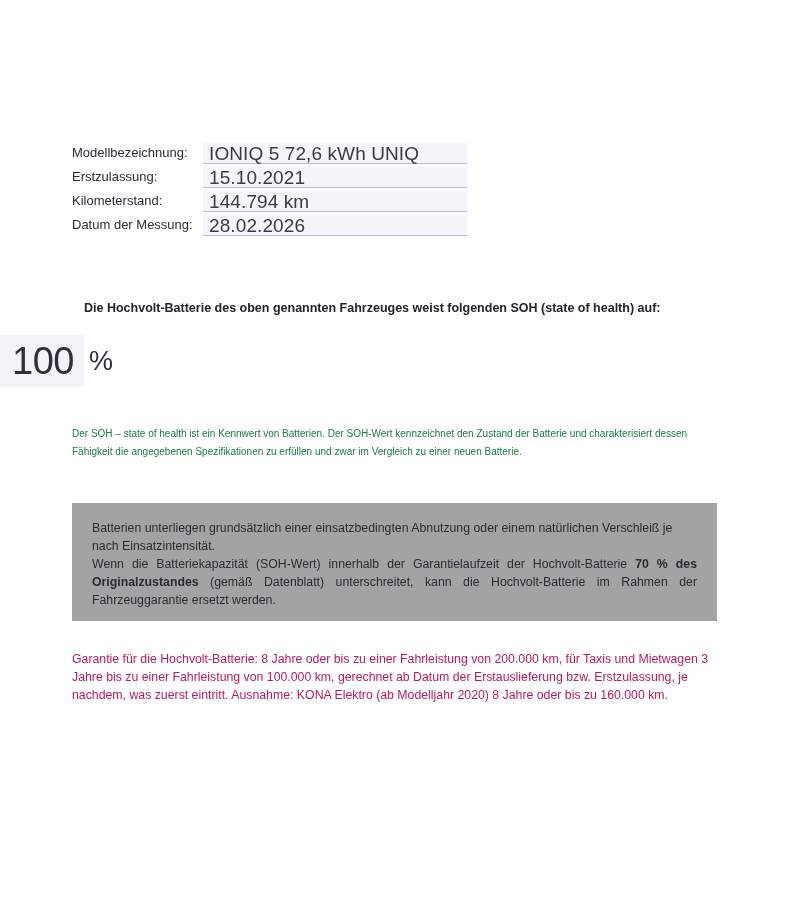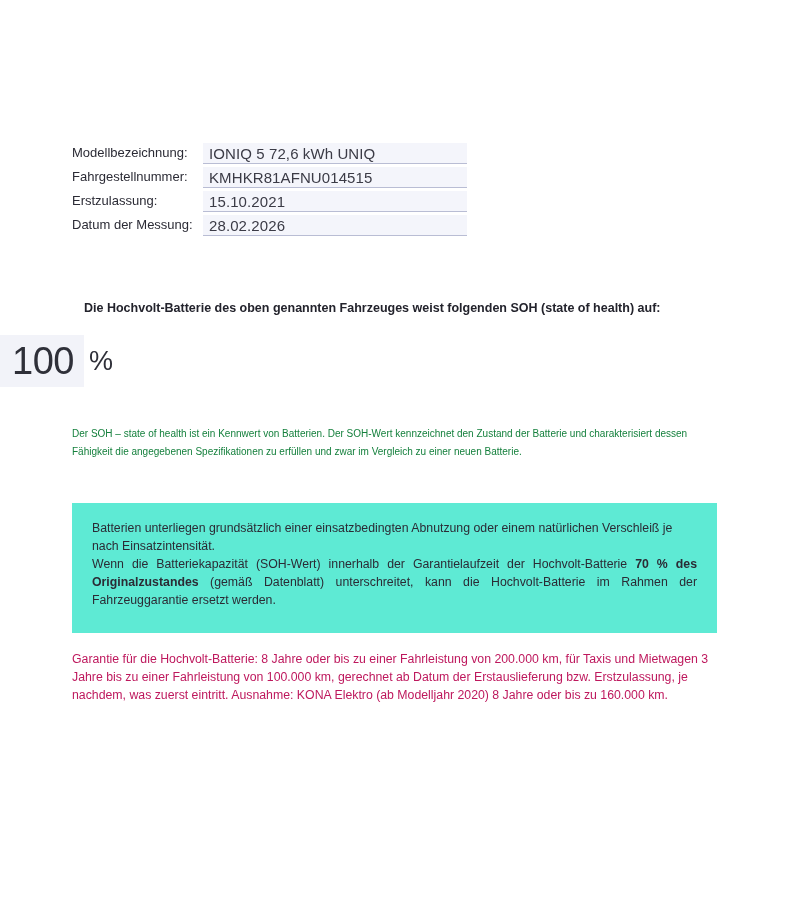--- a/index.html
+++ b/index.html
@@ -48,21 +48,21 @@
     flex: 1 1 auto;
     background: #f4f5fb;
     border-bottom: 1px solid #b9bdd4;
     height: 21px;
     display: flex;
     align-items: center;
     padding-left: 6px;
     box-sizing: border-box;
   }
   .field-value {
-    font-size: 15px;
+    font-size: 19px;
     line-height: 15px;
     color: #3b3b46;
     letter-spacing: 0.1px;
   }
 
   
   .statement {
     position: absolute;
     left: 84px;
     top: 300px;
@@ -113,22 +113,22 @@
     line-height: 18px;
     color: #15803d;
   }
 
   
   .note-box {
     position: absolute;
     left: 72px;
     top: 503px;
     width: 645px;
-    background: #5eead4;
-    padding: 16px 20px 24px 20px;
+    background: #a3a3a3;
+    padding: 16px 20px 12px 20px;
     box-sizing: border-box;
   }
   .note-p {
     font-size: 12.3px;
     line-height: 18px;
     color: #2b2b35;
     margin: 0;
   }
   .note-p + .note-p {
     margin-top: 0;
@@ -154,34 +154,34 @@
 
   <div class="fields">
 
     <div class="field-row">
       <div class="field-label">Modellbezeichnung:</div>
       <div class="field-value-wrap">
         <span class="field-value">IONIQ 5 72,6 kWh UNIQ</span>
       </div>
     </div>
 
-    <div class="field-row">
-      <div class="field-label">Fahrgestellnummer:</div>
-      <div class="field-value-wrap">
-        <span class="field-value">KMHKR81AFNU014515</span>
-      </div>
-    </div>
 
     <div class="field-row">
       <div class="field-label">Erstzulassung:</div>
       <div class="field-value-wrap">
         <span class="field-value">15.10.2021</span>
       </div>
     </div>
 
+    <div class="field-row">
+      <div class="field-label">Kilometerstand:</div>
+      <div class="field-value-wrap">
+        <span class="field-value">144.794 km</span>
+      </div>
+    </div>
 
     <div class="field-row">
       <div class="field-label">Datum der Messung:</div>
       <div class="field-value-wrap">
         <span class="field-value">28.02.2026</span>
       </div>
     </div>
 
   </div>
 

